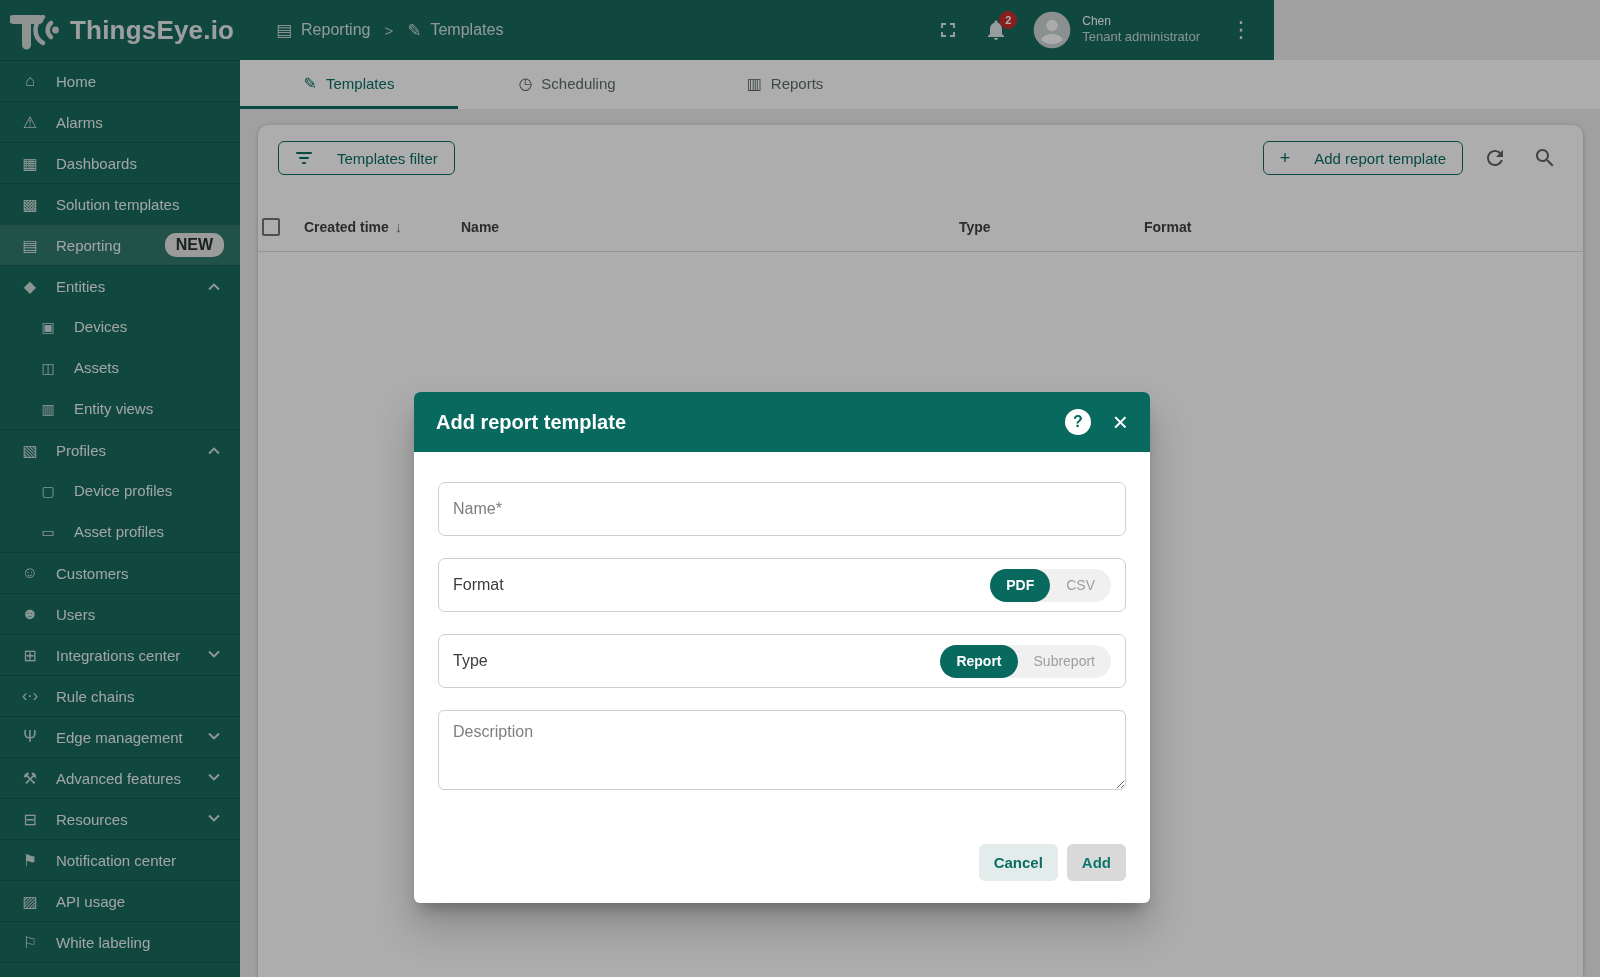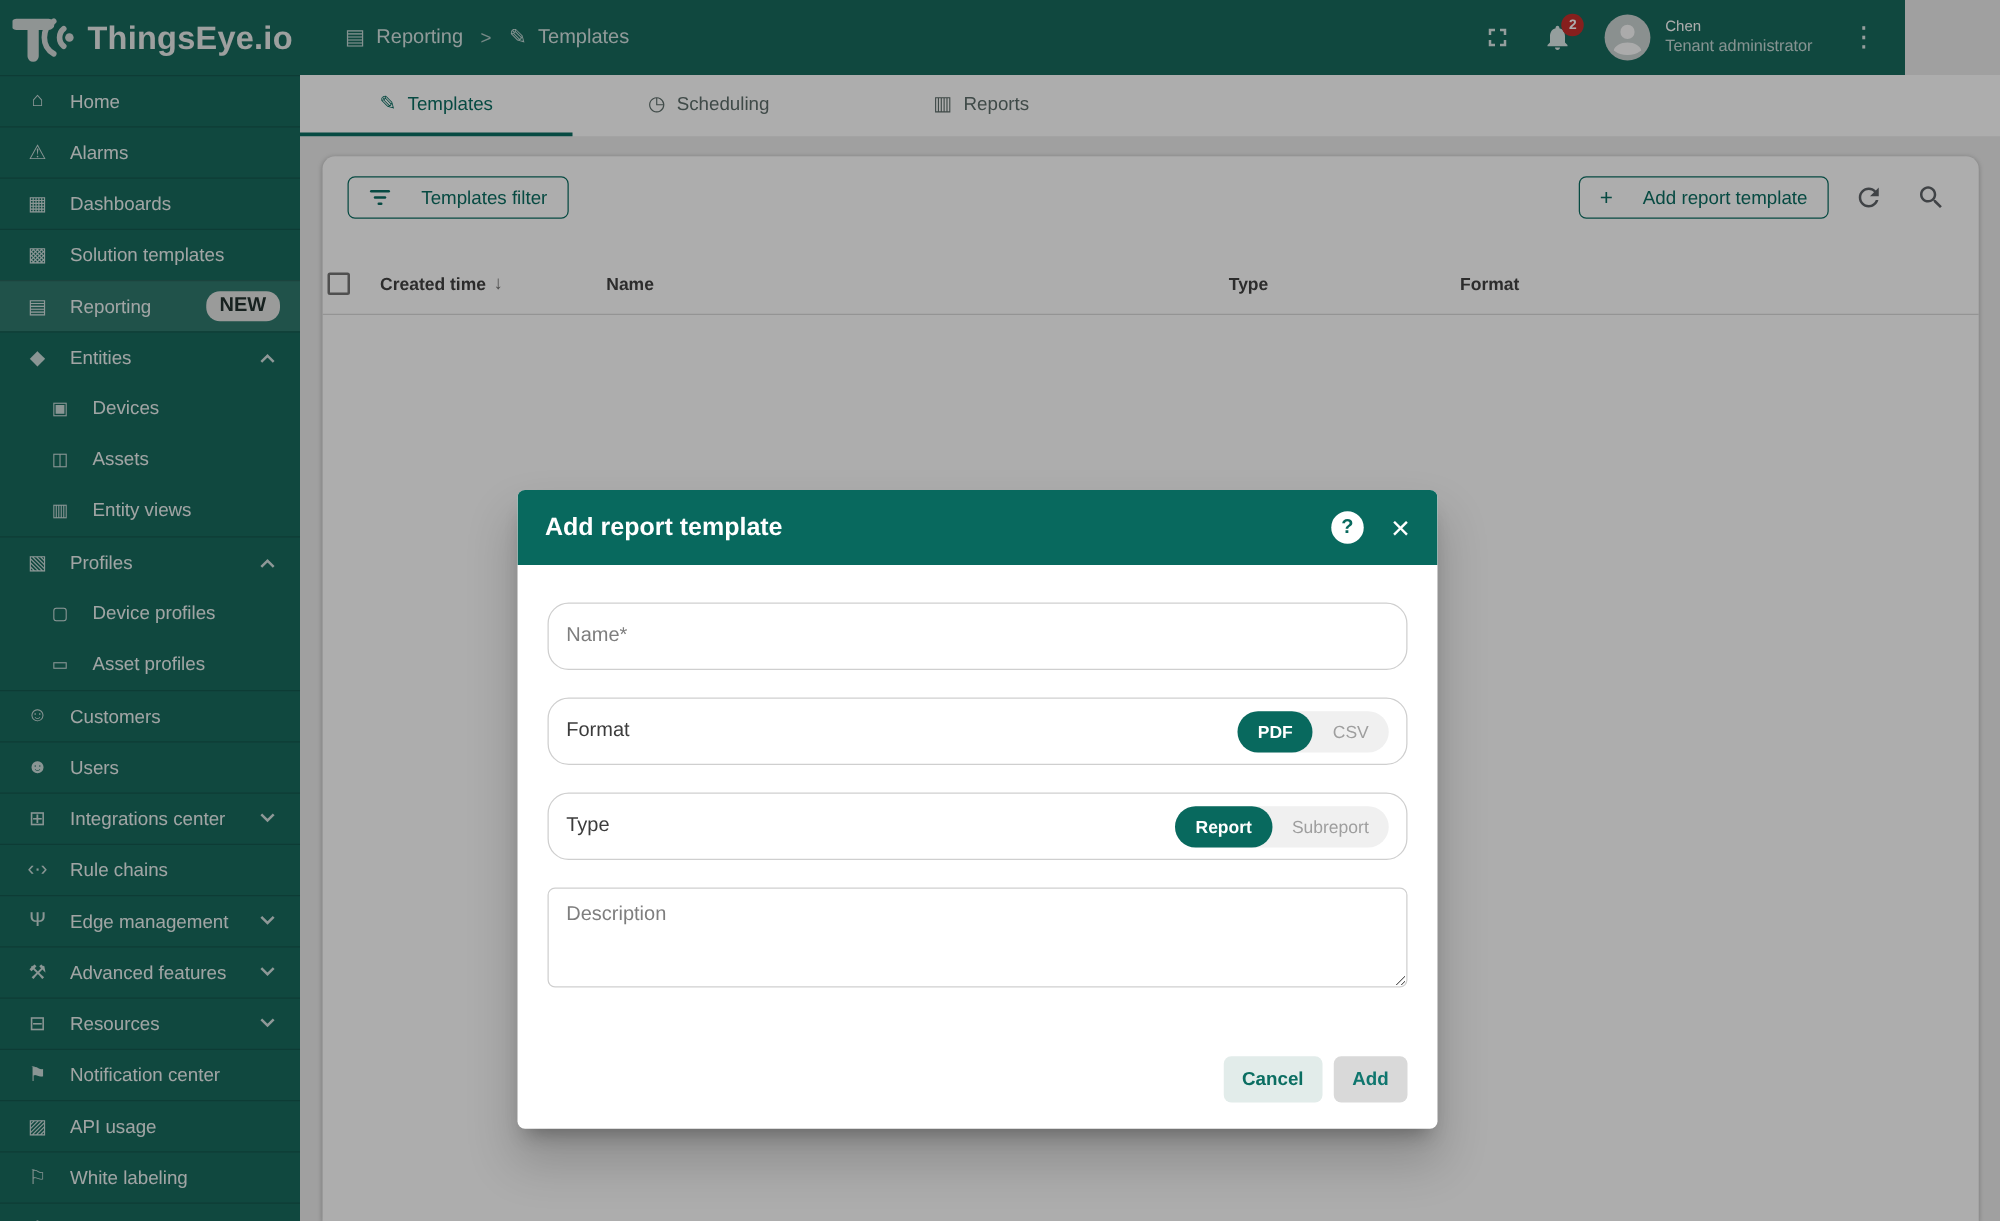--- a/index.html
+++ b/index.html
@@ -1,20 +1,20 @@
 <!DOCTYPE html>
 <html><head>
 <meta charset="utf-8">
 <style>
   * { margin:0; padding:0; box-sizing:border-box; }
   html,body { width:1600px; height:977px; overflow:hidden;
     font-family:"Liberation Sans","DejaVu Sans",sans-serif; background:#ececec; }
 
   
-  .app-header { position:absolute; left:0; top:0; width:1524px; height:60px;
+  .app-header { position:absolute; left:0; top:0; width:1274px; height:60px;
     background:#196a5e; display:flex; align-items:center; z-index:10; }
   .logo-wrap { width:240px; display:flex; align-items:center; gap:10px; padding-left:10px; }
   .logo-text { color:#e7ecea; font-size:26px; font-weight:700; letter-spacing:.2px; }
   .crumbs { display:flex; align-items:center; gap:14px; padding-left:36px;
     color:rgba(255,255,255,.82); font-size:16px; font-weight:500; }
   .crumb { display:flex; align-items:center; gap:9px; }
   .crumb-glyph { font-size:17px; opacity:.9; }
   .crumb-sep { font-size:15px; opacity:.8; }
   .header-right { margin-left:auto; display:flex; align-items:center; gap:24px; padding-right:16px; }
   .icon-btn { background:none; border:none; cursor:pointer; display:flex; align-items:center; }
@@ -66,37 +66,37 @@
   .plus-glyph { font-size:18px; font-weight:400; line-height:1; }
   .tool-icon-btn { width:36px; height:36px; display:flex; align-items:center; justify-content:center;
     background:none; border:none; cursor:pointer; }
 
   .table-head { display:flex; align-items:center; height:50px; margin-top:14px;
     padding-left:4px; border-bottom:1px solid #dadada; font-size:14px; font-weight:700; color:#424242; }
   .th-checkbox { width:18px; height:18px; border:2px solid #757575; border-radius:2px;
     background:#fff; cursor:pointer; flex:none; }
   .th { display:flex; align-items:center; gap:6px; }
   .th-created { width:157px; margin-left:24px; cursor:pointer; }
-  .th-name { width:498px;margin-left:24px; }
+  .th-name { width:498px; }
   .th-type { width:185px; }
   .sort-glyph { color:#757575; font-weight:400; font-size:15px; }
 
   
   .overlay { position:absolute; inset:0; background:rgba(0,0,0,.32); z-index:40; }
   .modal { position:absolute; left:414px; top:392px; width:736px; height:511px; background:#fff;
     border-radius:6px; box-shadow:0 11px 15px -7px rgba(0,0,0,.3),0 24px 38px 3px rgba(0,0,0,.18);
     z-index:50; overflow:hidden; }
   .modal-header { height:60px; background:#08695e; display:flex; align-items:center; padding:0 22px; }
   .modal-title { color:#fff; font-size:20px; font-weight:700; }
   .modal-header-actions { margin-left:auto; display:flex; align-items:center; gap:22px; }
   .help-btn { width:26px; height:26px; border-radius:50%; background:#fff; border:none; cursor:pointer;
     color:#08695e; font-size:16px; font-weight:700; display:flex; align-items:center; justify-content:center; }
   .close-btn { background:none; border:none; color:#fff; font-size:26px; line-height:1; cursor:pointer; }
   .modal-body { padding:30px 24px 0 24px; }
-  .field-outline { border:1px solid #cfcfcf; border-radius:17px; height:54px; width:100%;
+  .field-outline { border:1px solid #cfcfcf; border-radius:7px; height:54px; width:100%;
     display:flex; align-items:center; padding:0 14px; margin-bottom:22px; }
   input.text-input { border:none; outline:none; width:100%; font-size:16px; font-family:inherit; color:#212121; }
   input.text-input::placeholder, textarea::placeholder { color:#7e7e7e; opacity:1; }
   .field-label { font-size:16px; color:#3c3c3c; }
   .toggle-group { margin-left:auto; background:#f0f0f0; border-radius:17px; height:33px;
     display:flex; align-items:center; }
   .toggle-opt { height:33px; display:flex; align-items:center; padding:0 16px; border-radius:17px;
     font-size:14px; color:#9e9e9e; font-weight:500; cursor:pointer; }
   .toggle-opt.selected { background:#08695e; color:#fff; font-weight:700; }
   textarea.desc { width:100%; height:80px; border:1px solid #cfcfcf; border-radius:6px;

